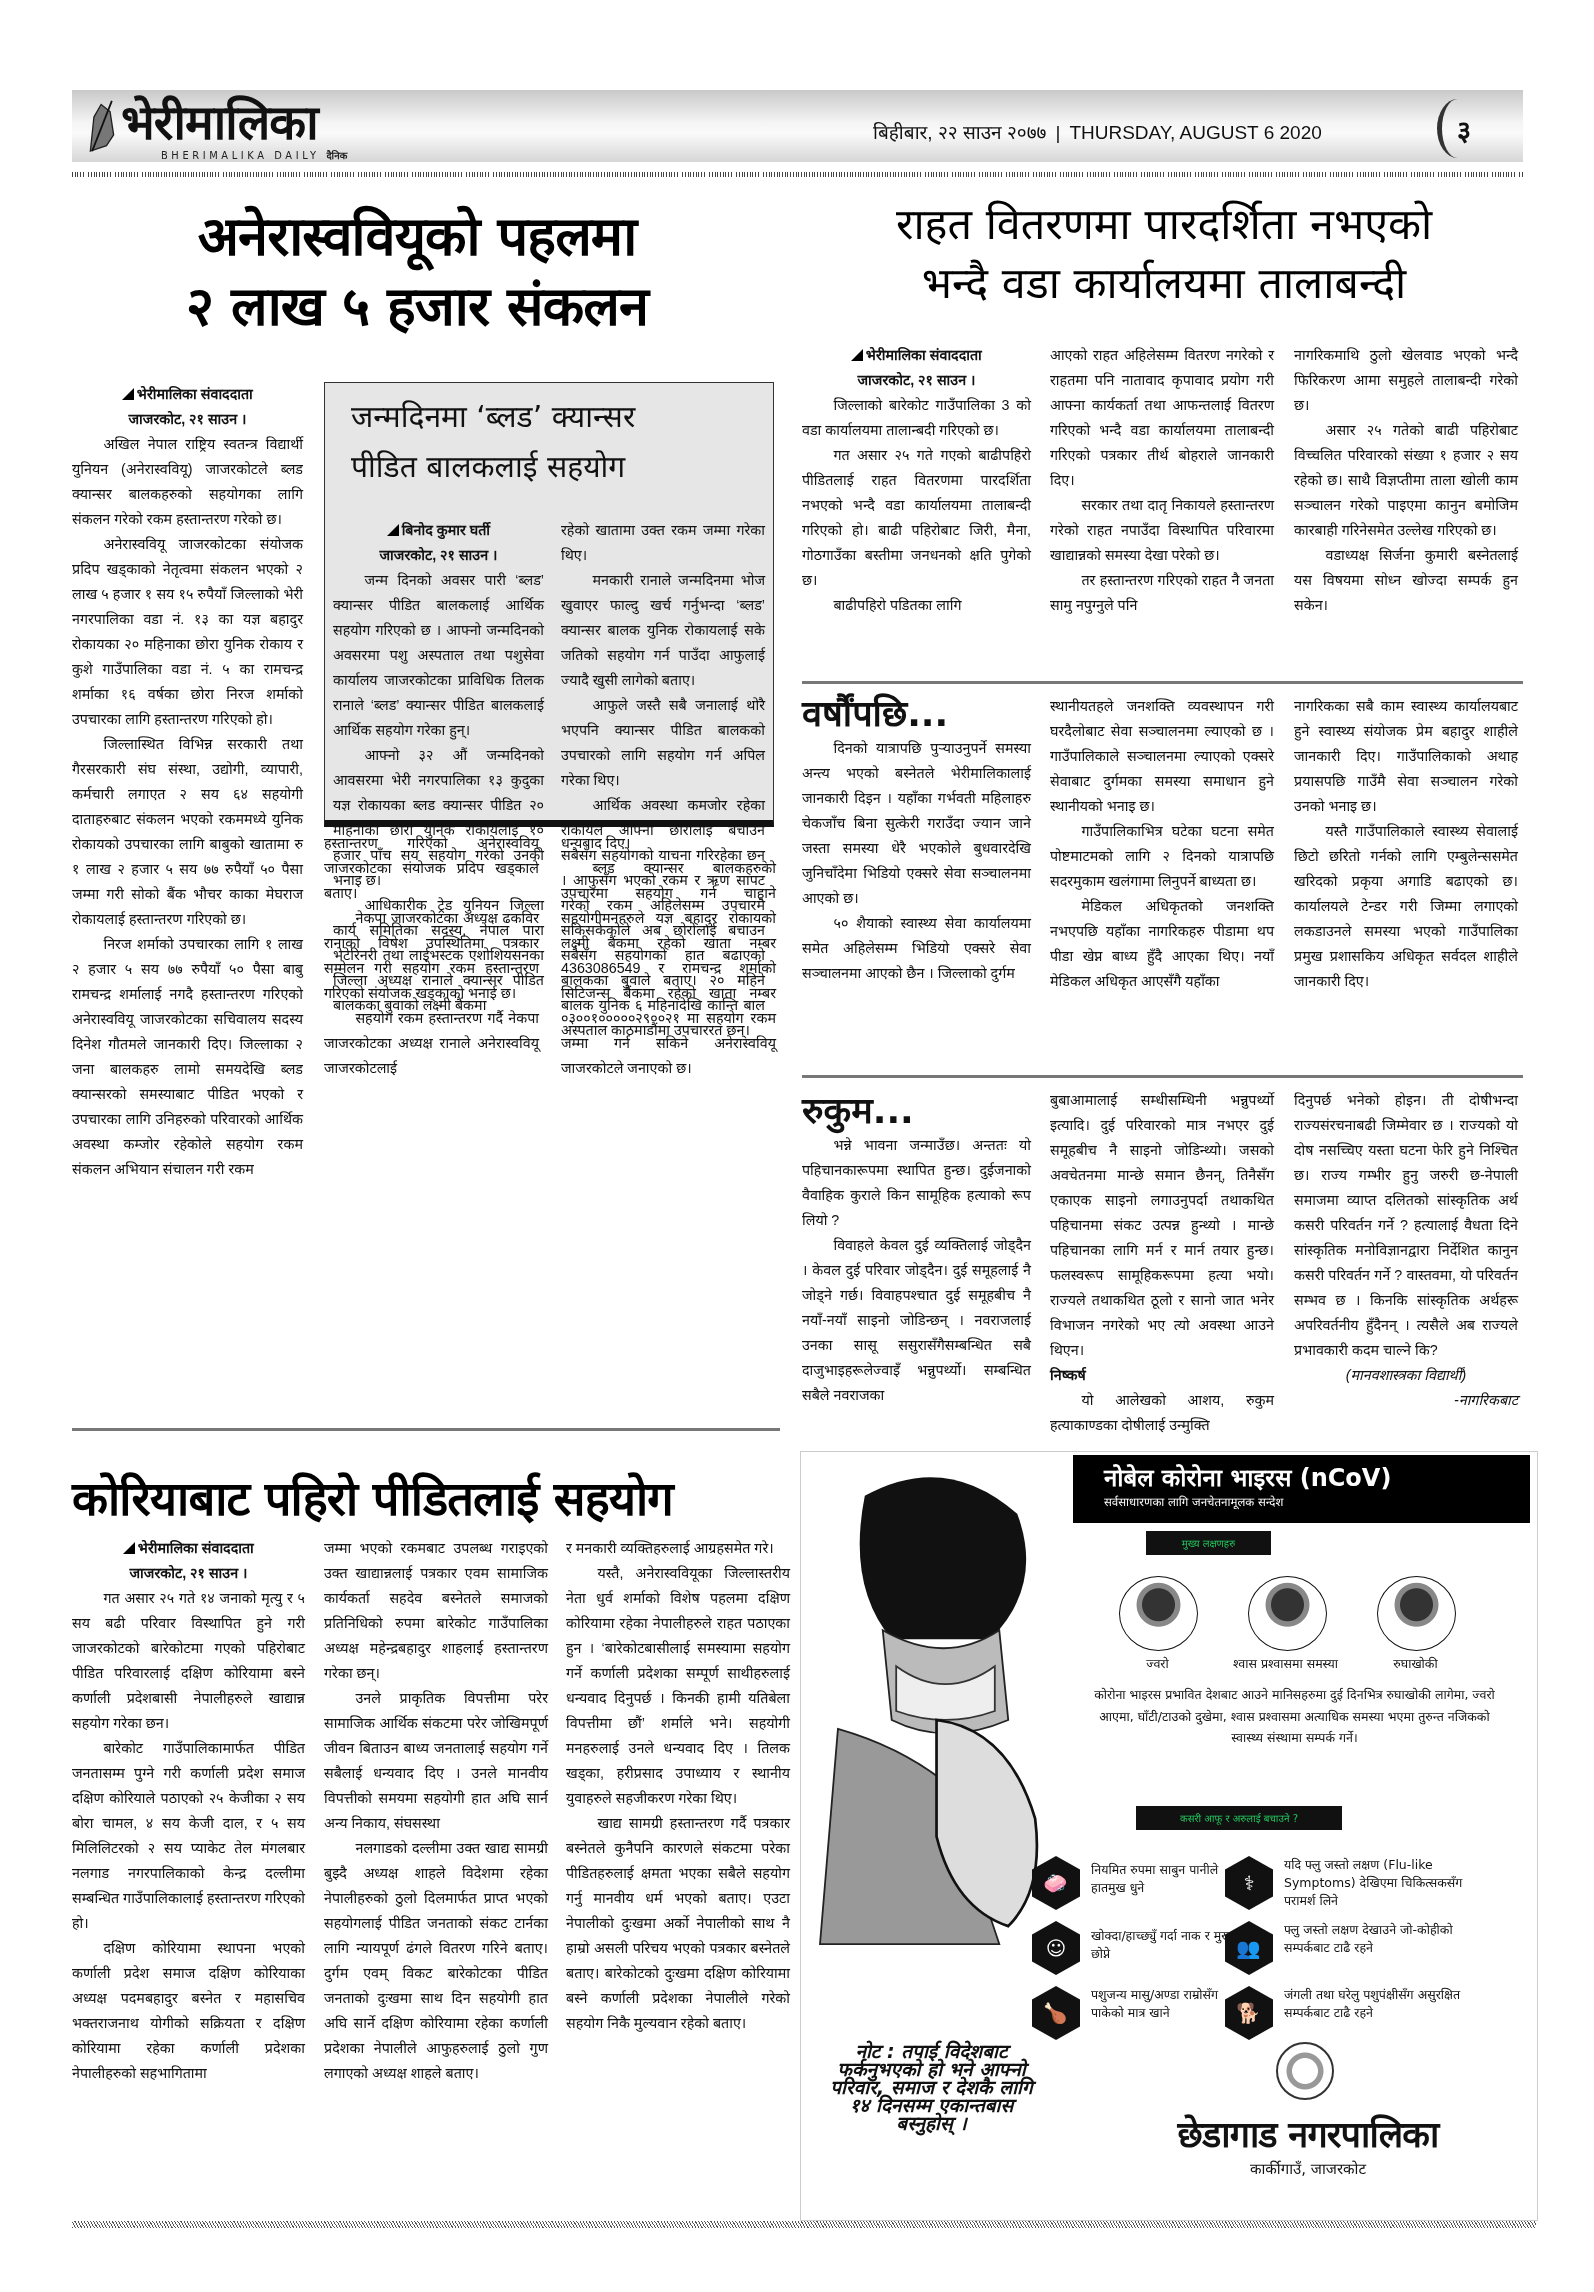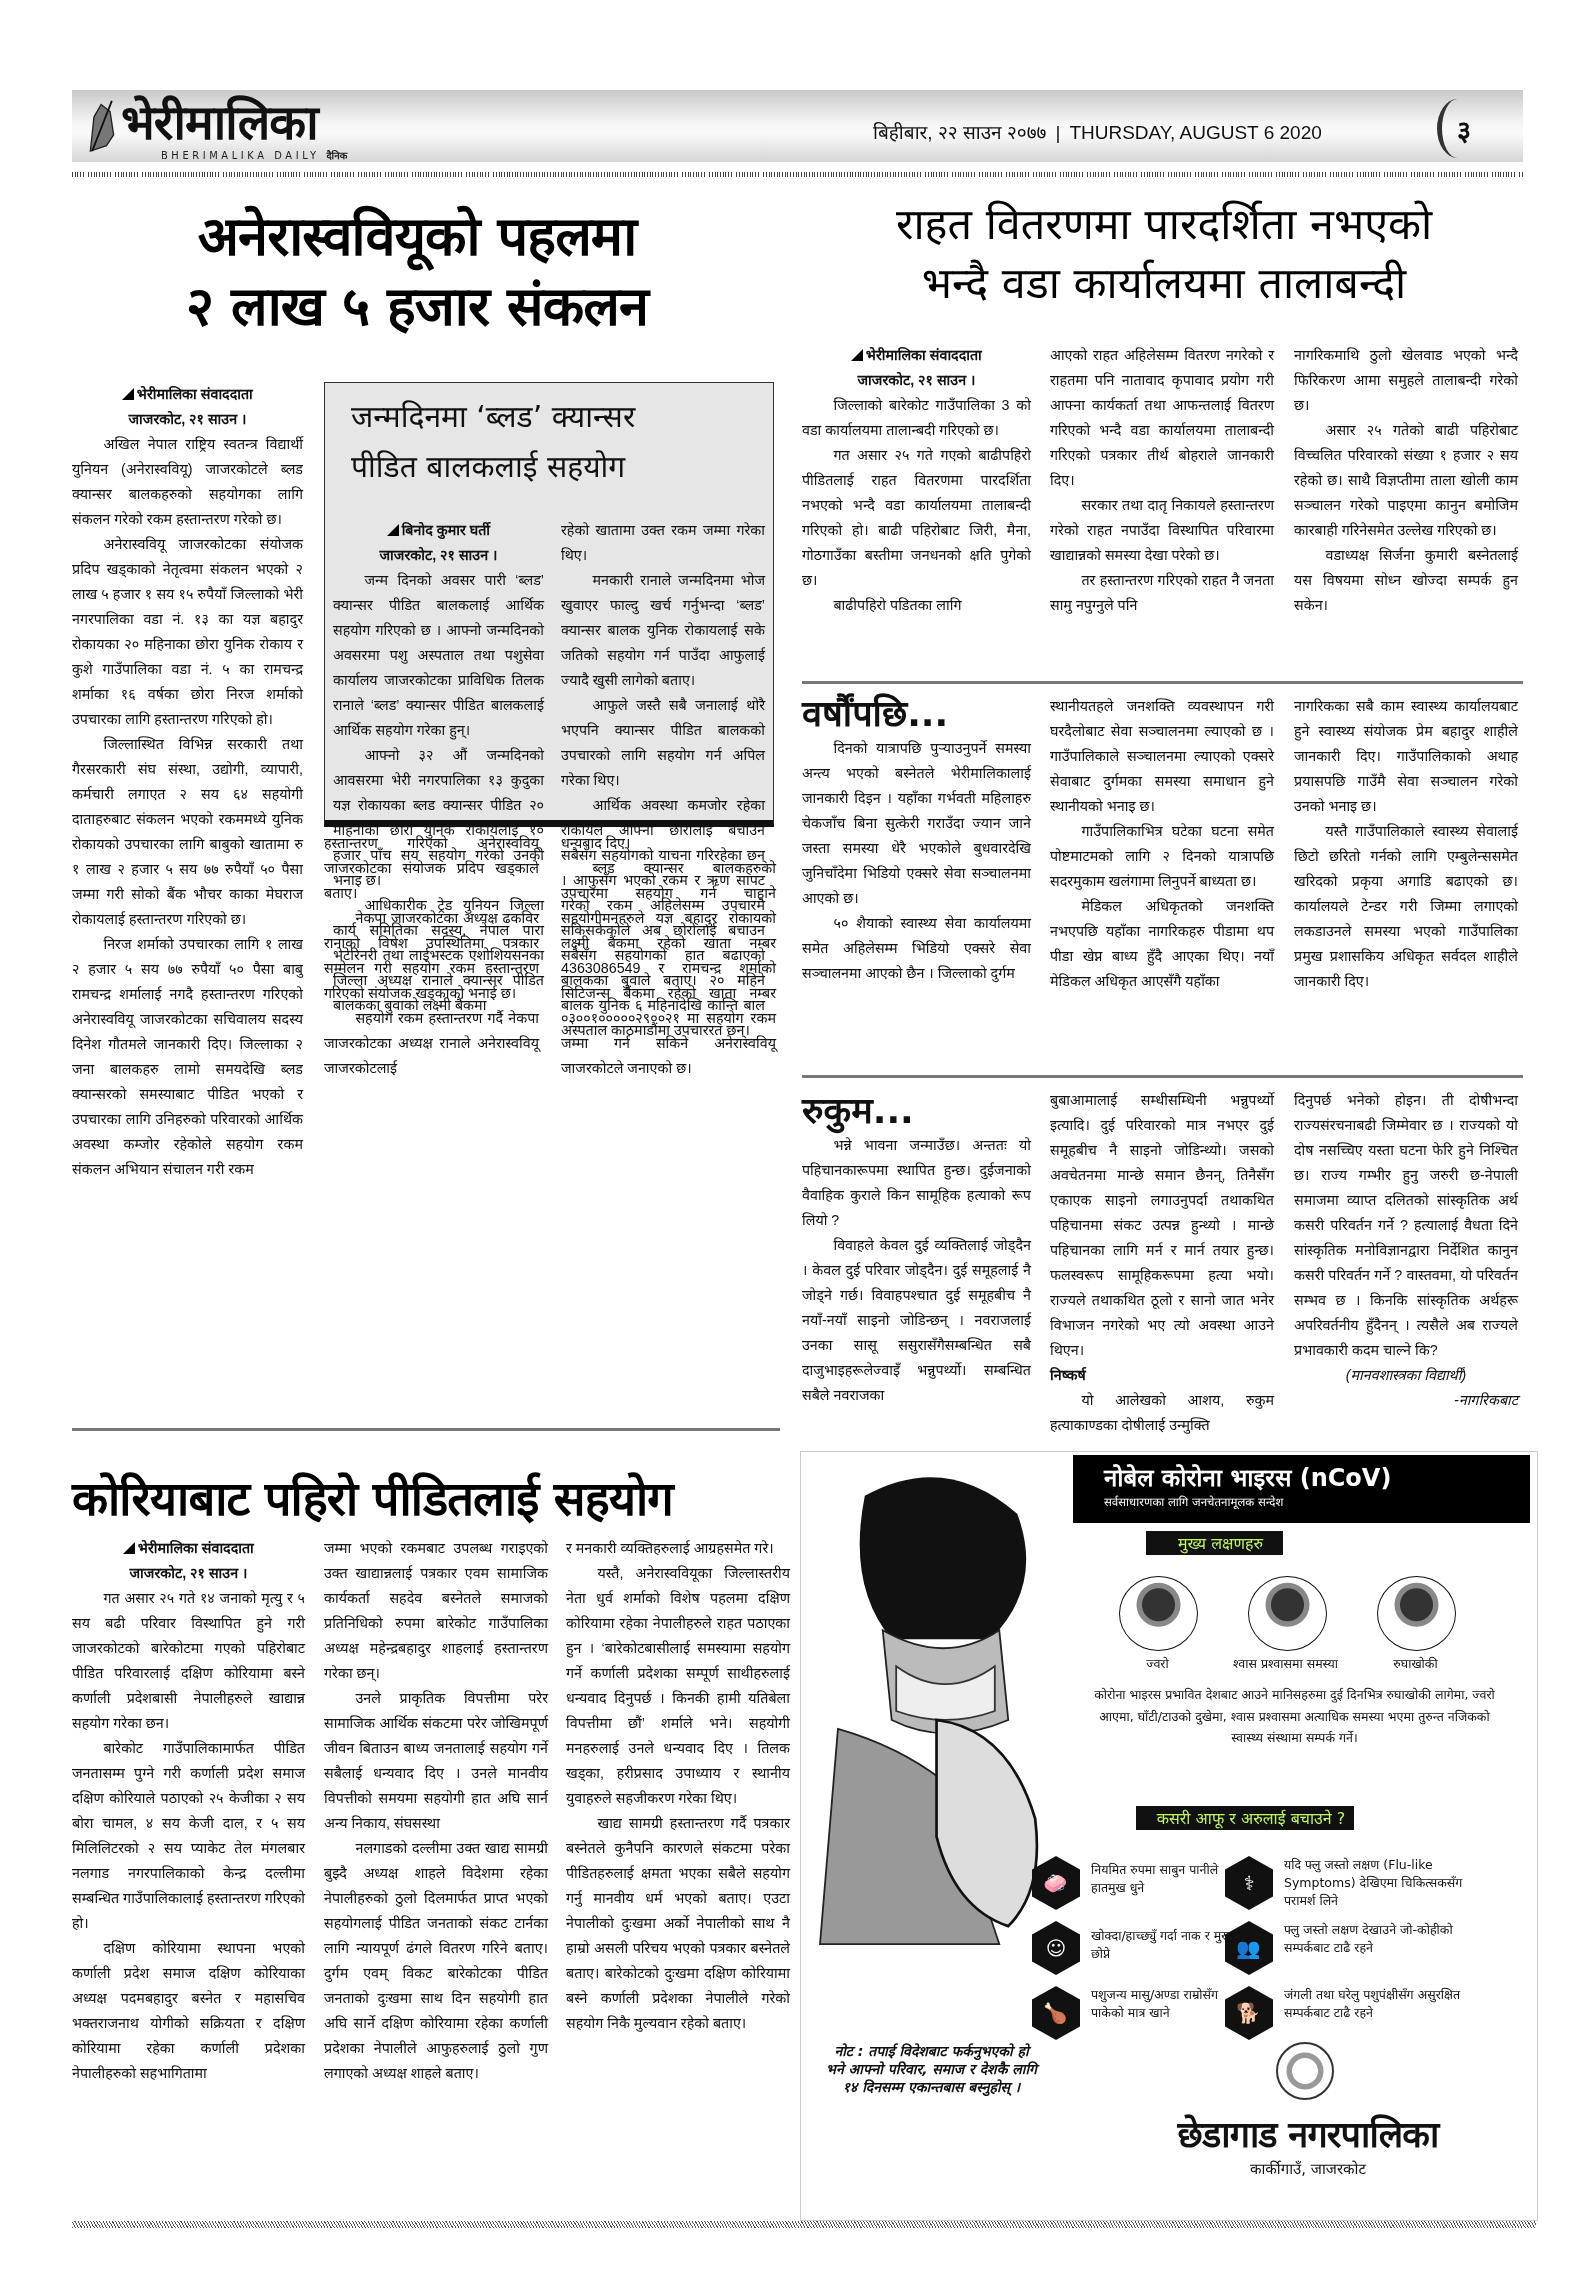--- a/index.html
+++ b/index.html
@@ -33,29 +33,29 @@
   .rule{background:#777;height:2.7px;}
   .kicker{font-family:"DejaVu Sans",sans-serif;font-weight:bold;font-size:36px;line-height:45px;}
   .sub{font-weight:bold;text-indent:0!important;}
   .sig{text-align:center;font-style:italic;text-indent:0!important;}
   .sig-r{text-align:right;font-style:italic;text-indent:0!important;}
   
   #ad{left:800px;top:1451px;width:736px;height:768px;border:0.9px solid #ccc;background:#fff;}
   #ad-banner{left:1073px;top:1455px;width:457px;height:68px;background:#000;color:#fff;}
   #ad-banner .t{position:absolute;left:31px;top:5.4px;font-size:24px;font-weight:bold;}
   #ad-banner .s{position:absolute;left:31px;top:39px;font-size:11.6px;}
-  .ad-pill{background:#111;color:#bef264;font-size:16px;text-align:center;display:flex;align-items:center;justify-content:center;padding-left:12px;}
+  .ad-pill{background:#111;color:#22c55e;font-size:10px;text-align:center;display:flex;align-items:center;justify-content:center;}
   #ad-pill1{left:1146px;top:1531px;width:125px;height:24px;}
   #ad-pill2{left:1136px;top:1806px;width:206px;height:24px;}
   .sym{width:77px;height:73px;border:1.8px solid #111;border-radius:50%;background:radial-gradient(circle at 50% 38%,#333 0 16px,#888 17px 21.5px,#fff 22.4px);}
   .sym-label{font-size:12.5px;text-align:center;width:125px;}
   #ad-msg{left:1093px;top:1684px;width:403px;font-size:12.5px;line-height:21.5px;text-align:center;}
   .hex{width:48px;height:54px;background:#111;clip-path:polygon(50% 0,100% 25%,100% 75%,50% 100%,0 75%,0 25%);color:#fff;font-size:19.7px;display:flex;align-items:center;justify-content:center;}
   .tip{font-size:12.5px;line-height:18px;width:157px;}
-  #ad-note{left:824px;top:2042px;width:215px;font-size:14px;line-height:18px;font-style:italic;font-weight:bold;text-align:center;}
+  #ad-note{left:824px;top:2042px;width:215px;font-size:19px;line-height:18px;font-style:italic;font-weight:bold;text-align:center;}
   #ad-emblem{left:1276px;top:2042px;width:54px;height:54px;border-radius:50%;border:2.7px double #333;background:radial-gradient(circle,#fff 0 12.5px,#999 13.4px 18px,#fff 19px);}
   #ad-org{left:1075px;top:2109px;width:466px;font-size:36px;font-weight:bold;text-align:center;letter-spacing:-0.9px;}
   #ad-addr{left:1075px;top:2158px;width:466px;font-size:15px;text-align:center;}
   #ad-person{left:811px;top:1460px;width:269px;height:502px;}
   #bottom-hatch{left:72px;top:2221px;width:1464px;height:7.2px;background:repeating-linear-gradient(60deg,#555 0 0.9px,#fff 0.9px 2.7px);}
 </style>
 </head>
 <body>
 
 <div class="abs" id="masthead"></div>

